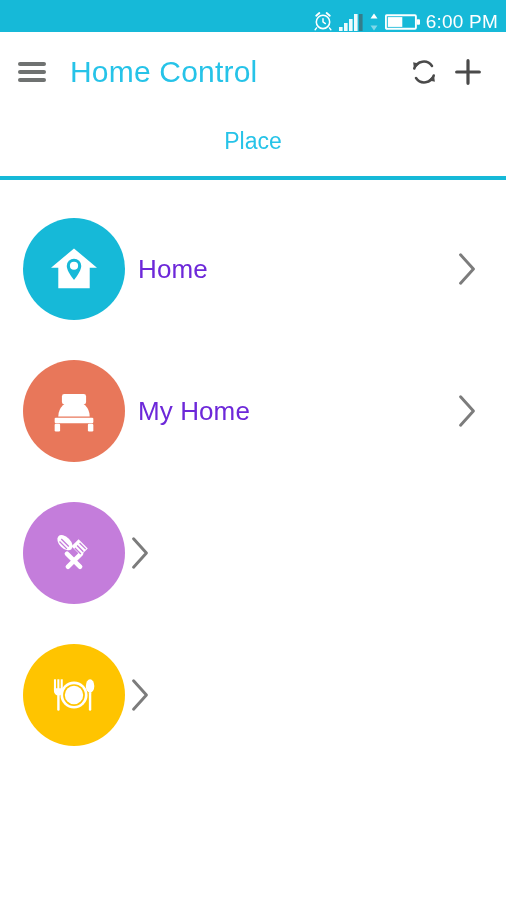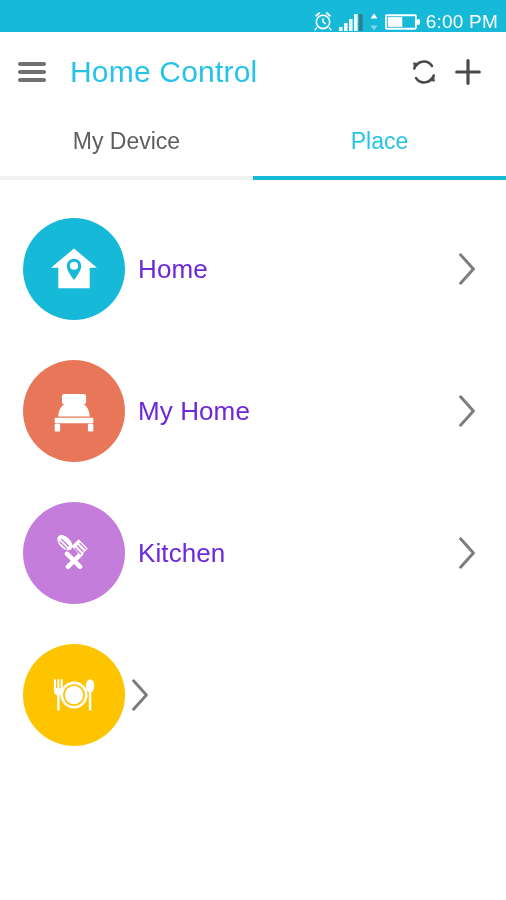--- a/index.html
+++ b/index.html
@@ -195,24 +195,20 @@
     </svg>
   </div>
   <div class="bar-icon">
     <svg width="32" height="32" viewBox="0 0 24 24">
       <path d="M12 3.5v17M3.5 12h17" stroke="#4a4a4a" stroke-width="2.4" stroke-linecap="round"></path>
     </svg>
   </div>
 </div>
 
 <div class="tabs">
-  <div class="tab">
-    <span>My Device</span>
-    <span class="underline"></span>
-  </div>
   <div class="tab active">
     <span>Place</span>
     <span class="underline"></span>
   </div>
 </div>
 
 <div class="place-list">
 
   <div class="place-row">
     <div class="avatar" style="background:#16b9d8">
@@ -264,21 +260,20 @@
             <path d="M27.8 12.6l7.6 7.6-5.9 5.9-7.6-7.6z"></path>
             <rect x="21.7" y="20.5" width="3.8" height="19" rx="1.7" transform="rotate(-45 23.6 30)"></rect>
           </g>
           <g stroke="#c47ddb" stroke-width="1.1">
             <path d="M28.6 15.7l5.1 5.1M26.6 17.8l5.1 5.1M24.7 19.8l5 5"></path>
             <path d="M13.5 12.4l6.2 6.2M12.0 14.5l6.1 6.1"></path>
           </g>
         </svg>
       </span>
     </div>
-    <div class="place-label">Kitchen</div>
     <div class="chevron">
       <svg width="22" height="36" viewBox="0 0 16 28">
         <path d="M3 3l10 11L3 25" fill="none" stroke="#7c7c7c" stroke-width="2.3" stroke-linecap="round" stroke-linejoin="round"></path>
       </svg>
     </div>
   </div>
 
 
   <div class="place-row">
     <div class="avatar" style="background:#ffc400">

